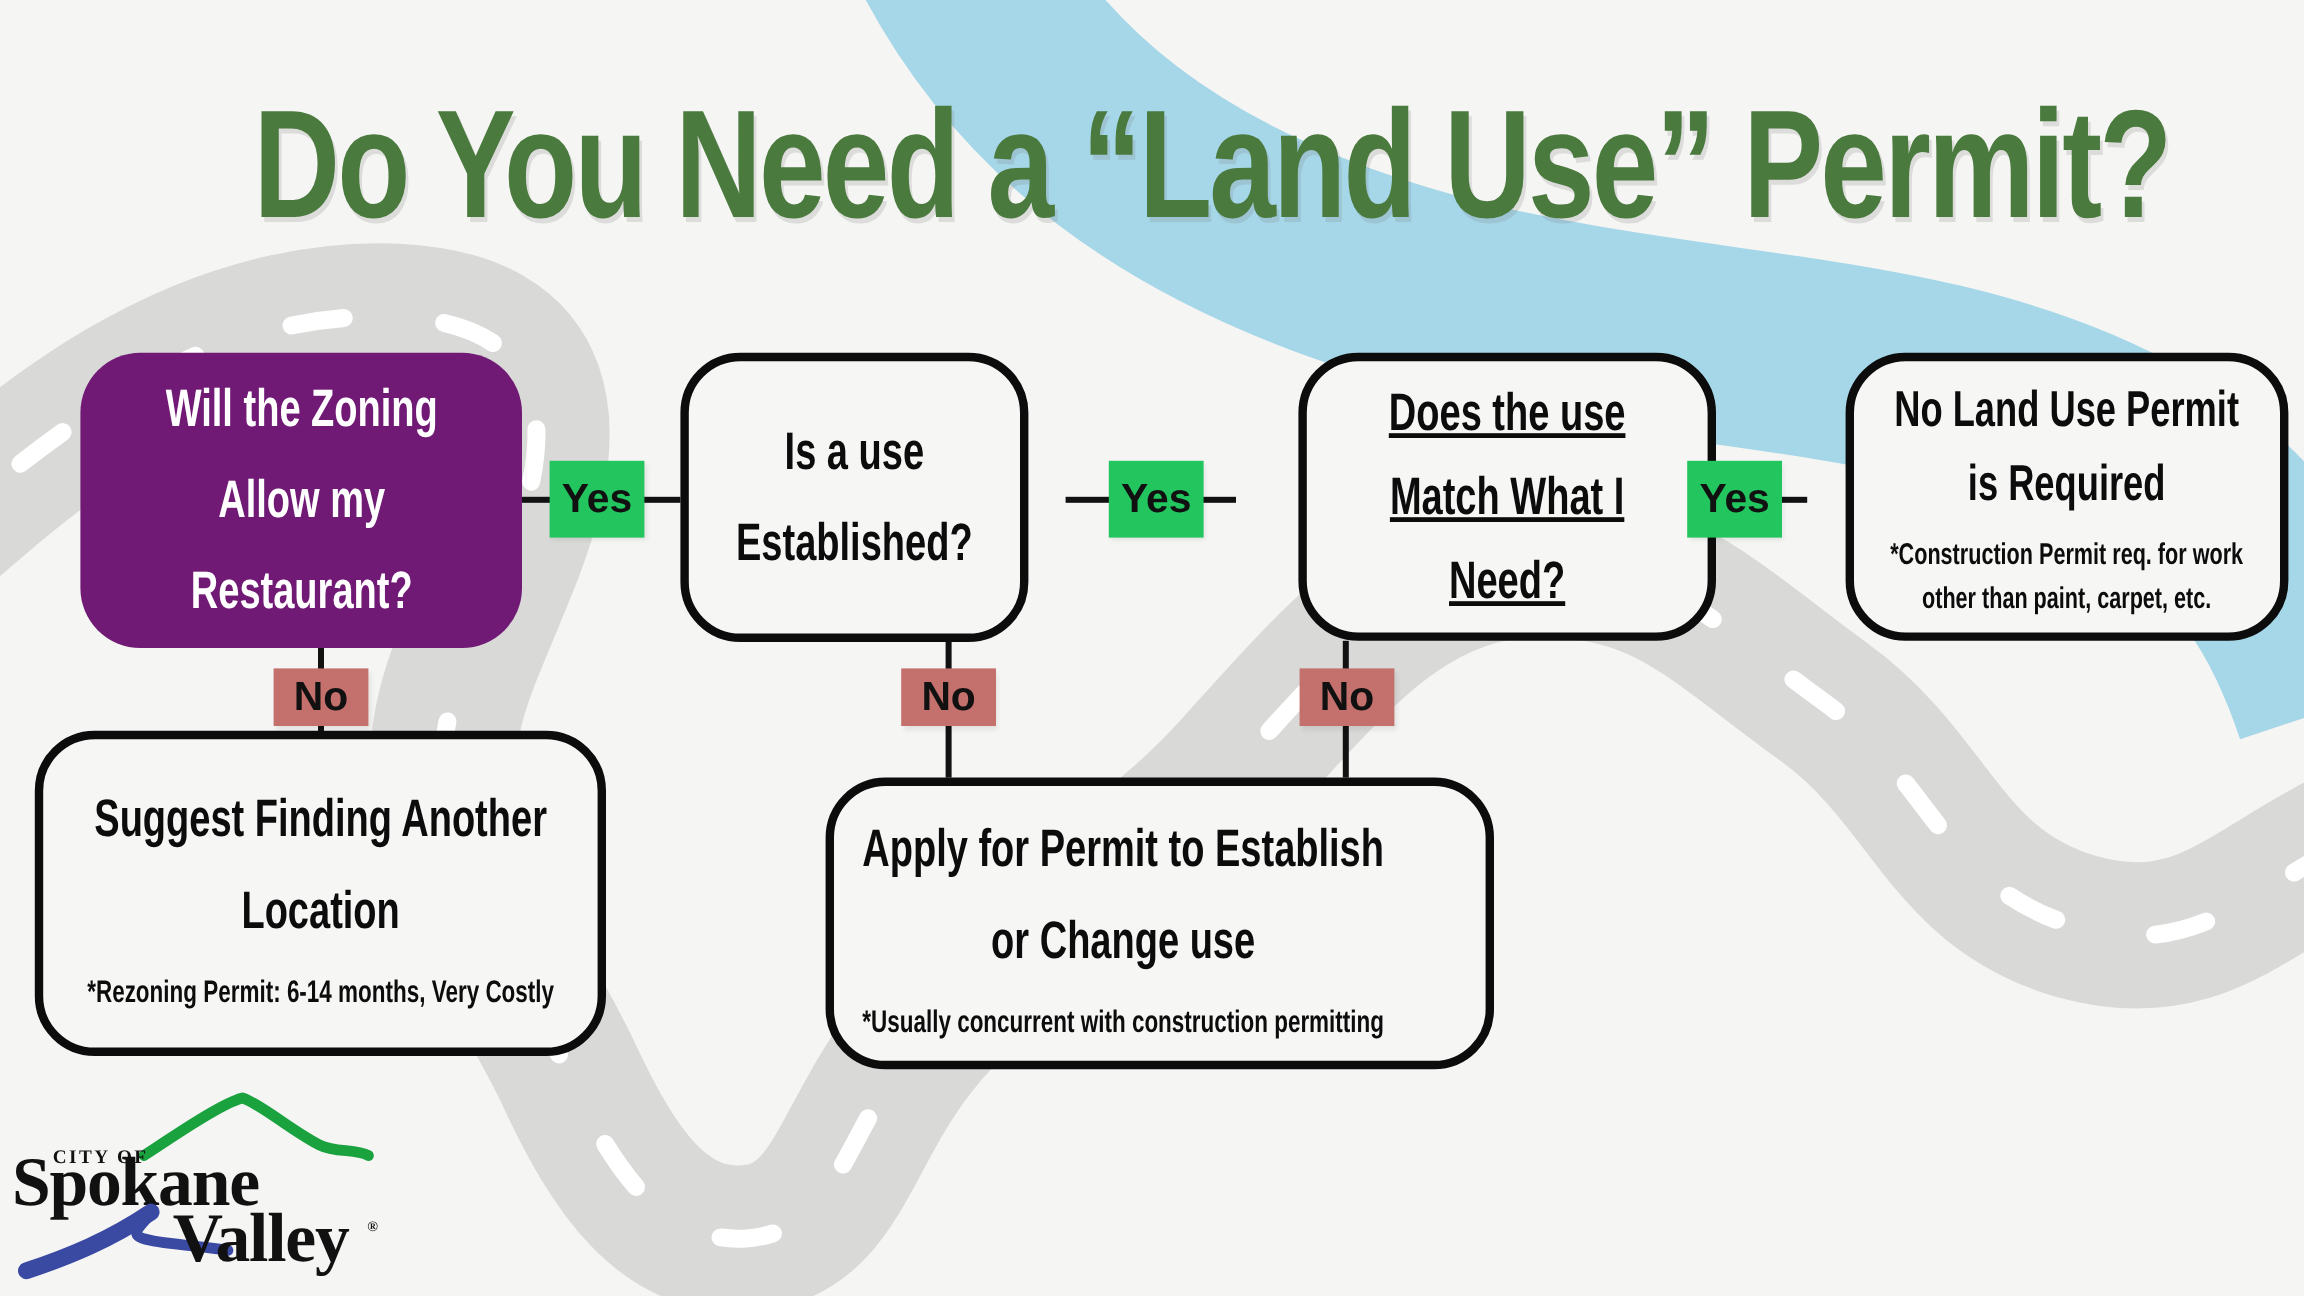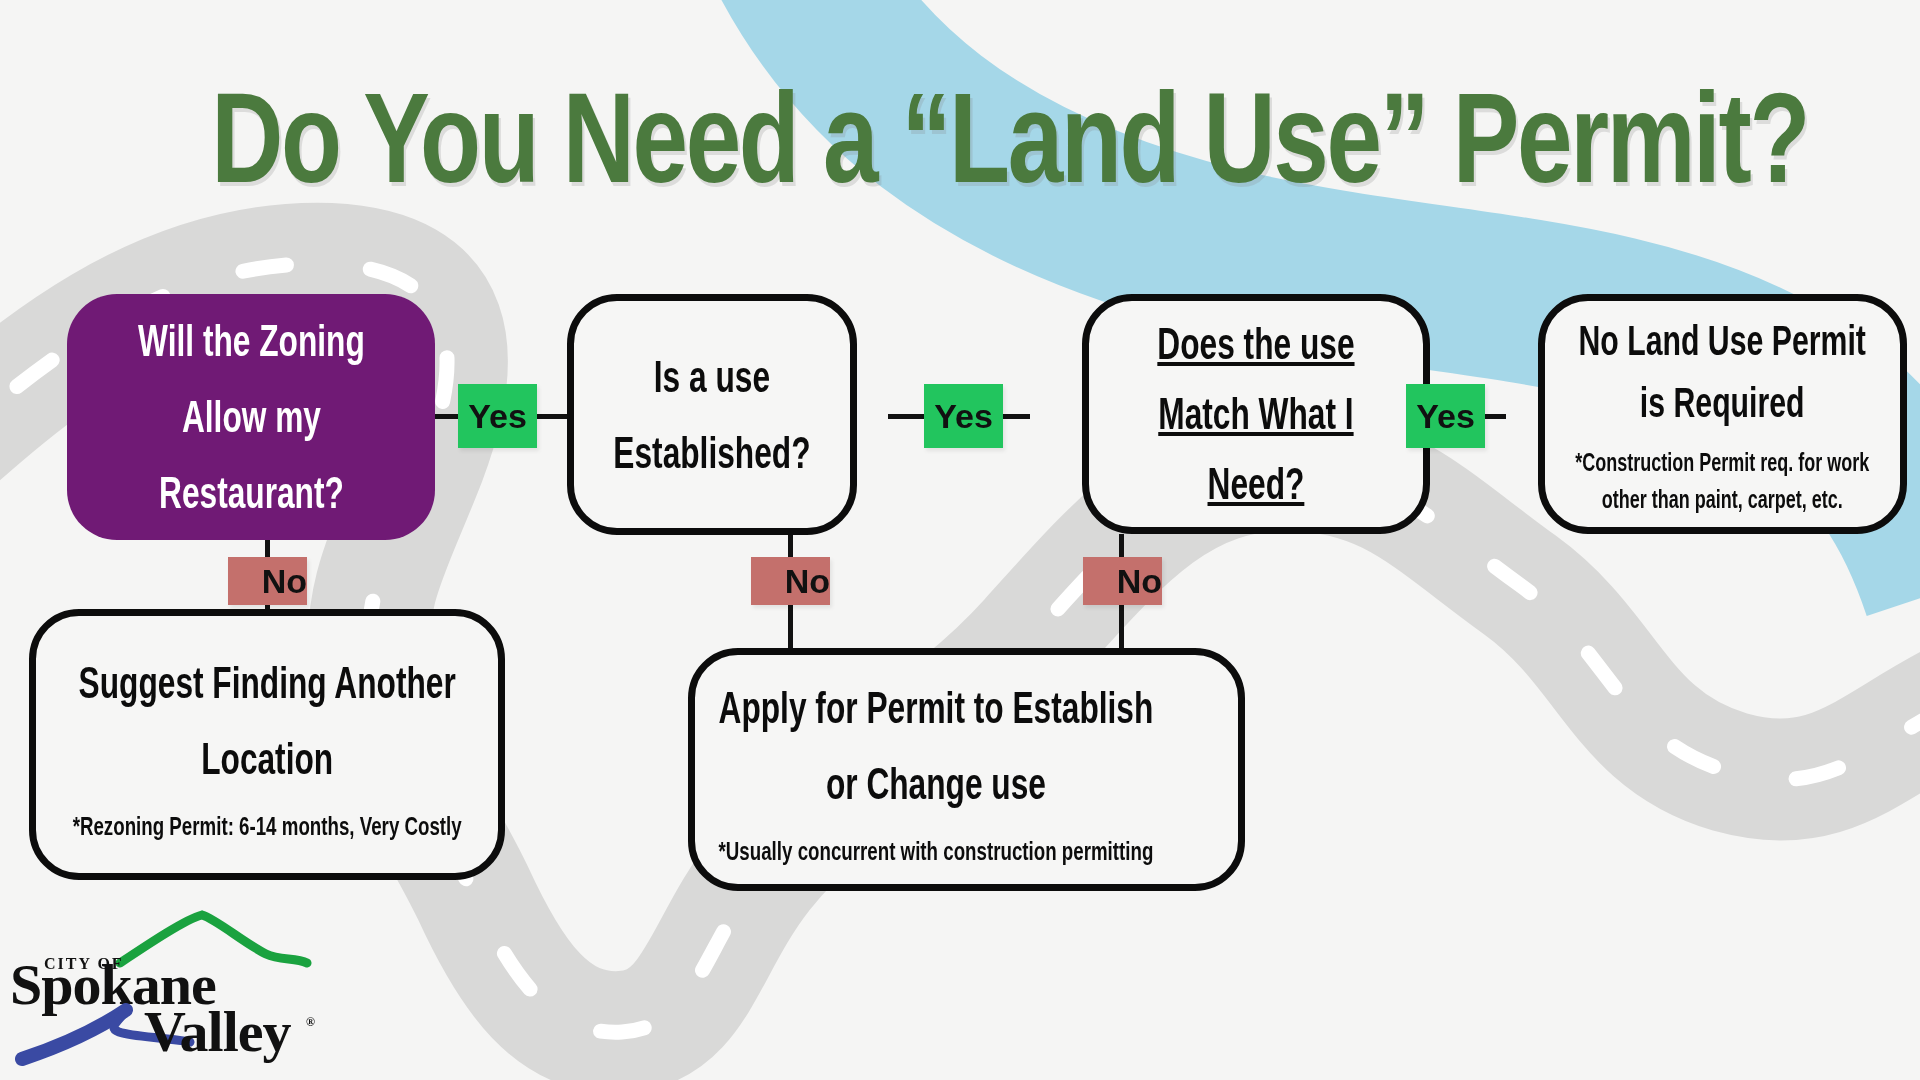--- a/index.html
+++ b/index.html
@@ -38,21 +38,21 @@
 
   
   .hline{position:absolute;top:414px;height:5px;background:#111;}
   .vline{position:absolute;width:5px;background:#111;}
   .tag{
     position:absolute;display:flex;align-items:center;justify-content:center;
     font-weight:bold;font-size:34px;color:#111;
     box-shadow:2px 3px 4px rgba(0,0,0,.08);
   }
   .tag.yes{background:#22c55e;width:79px;height:64px;top:384px;}
-  .tag.no{background:#c4706c;width:79px;height:48px;top:557px;justify-content:flex-end;}
+  .tag.no{background:#c4706c;width:79px;height:48px;top:557px;}
 
   
   .logo{position:absolute;left:8px;top:903px;width:345px;height:177px;}
   .logo text{fill:#111;font-family:"Liberation Serif",serif;font-weight:bold;}
   .logo .cityof{font-size:16px;letter-spacing:2px;}
   .logo .big{font-size:58px;letter-spacing:-1px;}
   .logo .reg{font-size:12px;}
 </style>
 </head>
 <body>

